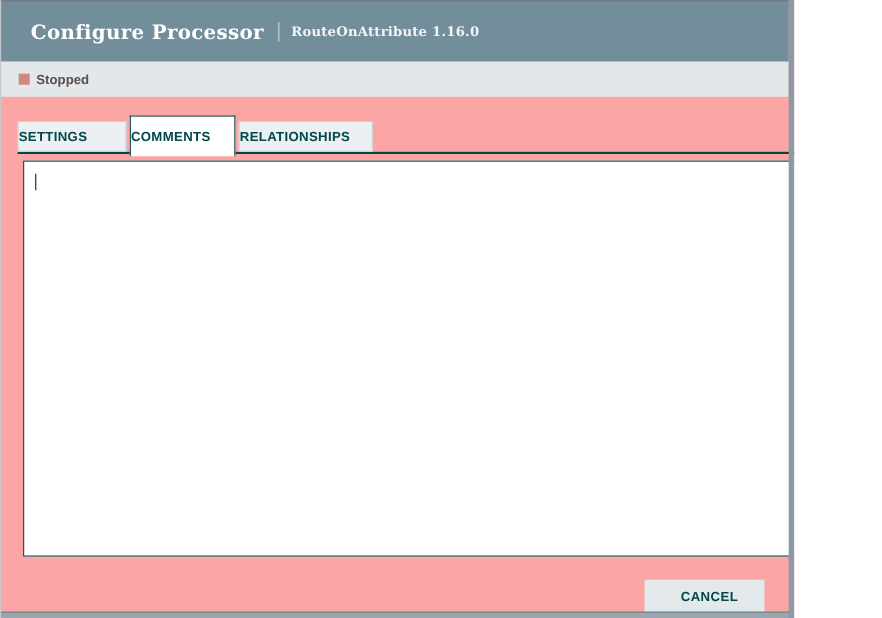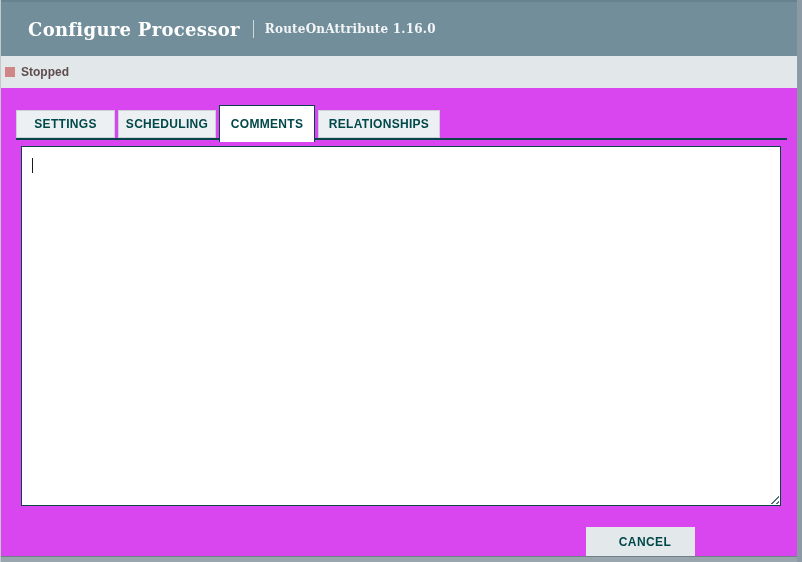--- a/index.html
+++ b/index.html
@@ -1,41 +1,41 @@
 <!DOCTYPE html>
 <html><head>
 <meta charset="utf-8">
 <style>
   html,body{margin:0;padding:0;}
   body{font-family:"Liberation Sans",sans-serif;}
-  .screen{position:relative;width:802px;height:562px;background:#d946ef;overflow:hidden;}
+  .screen{position:relative;width:722px;height:562px;background:#fca5a5;overflow:hidden;}
 
   
   .edge-top{position:absolute;top:0;left:0;right:0;height:2px;background:#67818f;z-index:10;}
   .edge-left{position:absolute;top:0;left:0;bottom:0;width:1px;background:#c2c9cd;z-index:11;}
   .edge-right{position:absolute;top:0;right:0;bottom:0;width:5px;background:#8c9aa5;z-index:11;}
   .edge-bottom{position:absolute;left:0;right:0;bottom:0;height:5px;background:#9aa6ad;border-top:1px solid #6f808b;z-index:10;}
 
   
   .header{position:absolute;top:2px;left:1px;right:5px;height:54px;background:#728e9b;
           display:flex;align-items:center;padding-left:27px;box-sizing:border-box;}
   .title{font-family:"DejaVu Serif",serif;font-weight:bold;font-size:18px;color:#ffffff;letter-spacing:.3px;}
   .title-sep{width:1px;height:18px;background:rgba(255,255,255,.65);margin:0 11px 0 13px;}
   .subtitle{font-family:"DejaVu Serif",serif;font-size:12px;color:#f2f5f6;letter-spacing:.2px;font-weight:bold;}
 
   
   .statusbar{position:absolute;top:56px;left:1px;right:5px;height:32px;background:#e2e7ea;
-             display:flex;align-items:center;padding-left:4px;box-sizing:border-box;}
+             display:flex;align-items:center;padding-left:16px;box-sizing:border-box;}
   .status-square{width:10px;height:10px;background:#d18686;margin-right:6px;}
   .status-label{font-size:12px;font-weight:bold;color:#5e4d4d;}
 
   
   .tabbar{position:absolute;top:103px;left:16px;width:771px;height:35px;
           display:flex;align-items:flex-end;border-bottom:2px solid #07454a;box-sizing:content-box;}
-  .tab{display:flex;align-items:center;justify-content:center;box-sizing:border-box;
+  .tab{display:flex;align-items:center;box-sizing:border-box;
        height:28px;margin-right:3px;background:#edf0f2;border:1px solid #cbd1d4;
        font-size:12px;font-weight:bold;color:#004849;letter-spacing:.3px;cursor:pointer;}
   .tab.active{height:37px;margin-bottom:-4px;background:#ffffff;border:1px solid #07454a;border-bottom:none;z-index:2;}
   .tab.w0{width:99px;} .tab.w1{width:98px;} .tab.w2{width:103px;} .tab.w3{width:122px;} .tab.w4{width:96px;}
 
   
   .ta-wrap{position:absolute;top:146px;left:21px;width:760px;height:360px;}
   .ta{position:absolute;inset:0;width:100%;height:100%;box-sizing:border-box;border:1px solid #0a4548;
       background:#fff;resize:none;outline:none;padding:10px;font-family:"Liberation Sans",sans-serif;font-size:13px;color:#262626;}
   .caret{position:absolute;left:11px;top:12px;width:1.4px;height:15px;background:#1a1a1a;pointer-events:none;}
@@ -62,23 +62,20 @@
 
   <div class="statusbar">
     <span class="status-square"></span>
     <span class="status-label">Stopped</span>
   </div>
 
   <div class="tabbar">
     <div class="tab w0">
       <span>SETTINGS</span>
     </div>
-    <div class="tab w1">
-      <span>SCHEDULING</span>
-    </div>
     <div class="tab w4 active">
       <span>COMMENTS</span>
     </div>
     <div class="tab w3">
       <span>RELATIONSHIPS</span>
     </div>
   </div>
 
   <div class="ta-wrap">
     <textarea class="ta" placeholder="" style=""></textarea>

